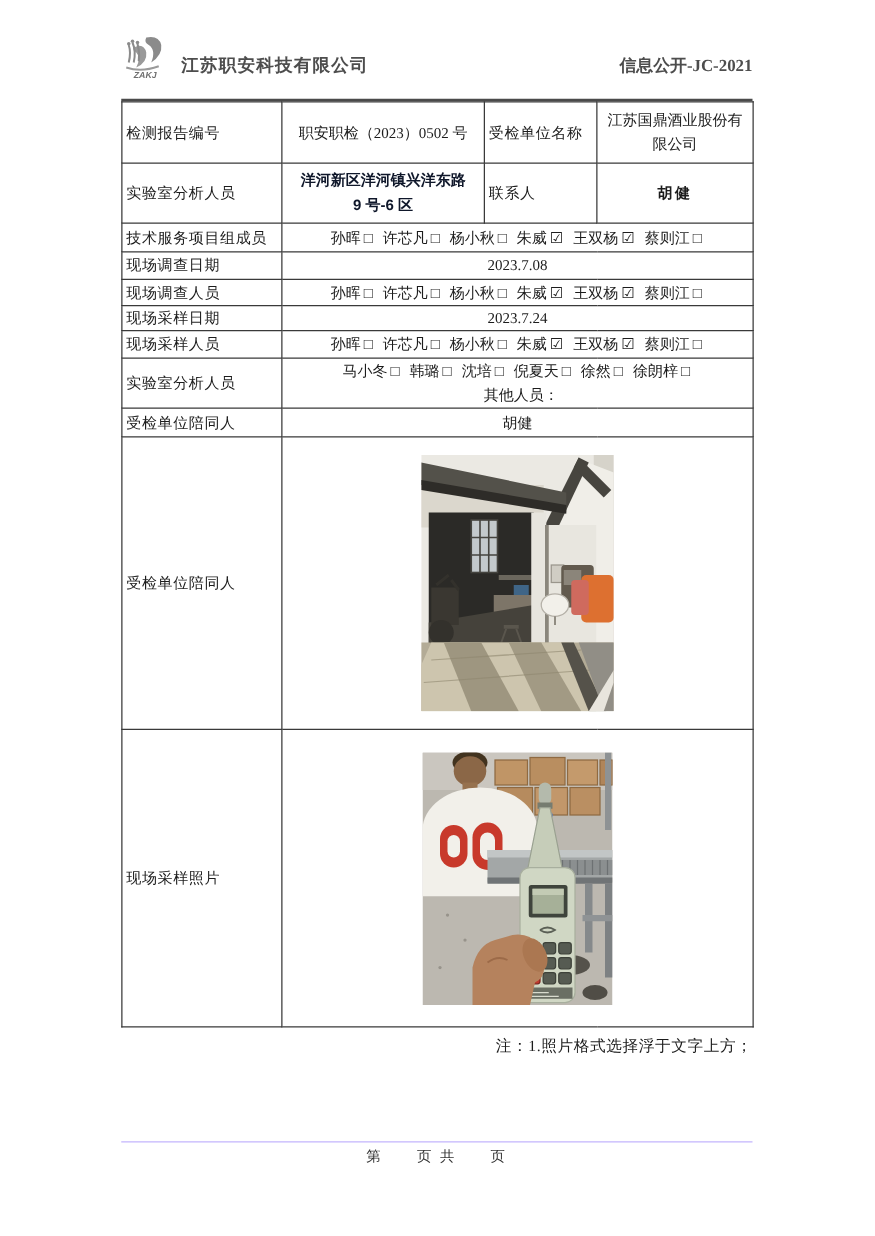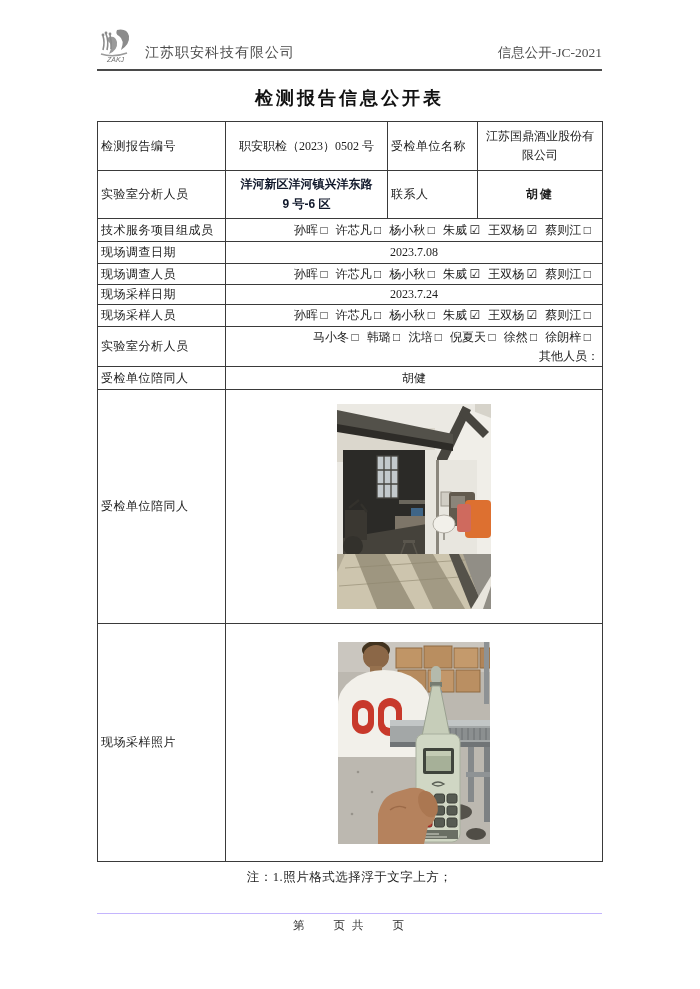--- a/index.html
+++ b/index.html
@@ -1,45 +1,45 @@
 <!DOCTYPE html>
 <html><head>
 <meta charset="utf-8">
 <style>
   html,body{margin:0;padding:0;background:#fff;}
   .page{position:relative;width:700px;height:989px;background:#fff;overflow:hidden;
         font-family:"Liberation Serif","DejaVu Serif",serif;color:#1c1c1c;}
   .content{position:absolute;left:97px;top:26px;width:505px;}
 
   
-  .header{display:flex;align-items:flex-end;border-bottom:2px solid #4a4a4a;padding-bottom:5px;}
+  .header{display:flex;align-items:flex-end;border-bottom:2px solid #4a4a4a;padding-bottom:15px;font-weight:bold;}
   .logo-wrap{display:flex;flex-direction:column;align-items:center;margin-right:4px;}
   .company-name{font-size:14px;color:#4d4d4d;letter-spacing:1px;padding-bottom:2px;}
   .header-spacer{flex:1;}
   .doc-code{font-size:13.5px;color:#4d4d4d;padding-bottom:2px;}
 
   
   .page-title{text-align:center;font-size:18px;font-weight:bold;letter-spacing:3px;margin:15px 0 11px 0;color:#111;}
 
   
   table.form{border-collapse:collapse;table-layout:fixed;width:505px;}
   table.form td{border:1px solid #3a3a3a;font-size:12px;padding:1px 3px;vertical-align:middle;}
   .lbl{text-align:left;letter-spacing:0.5px;}
   .ctr{text-align:center;}
-  .members-cell{text-align:right;padding-left:9px !important;}
+  .members-cell{text-align:center;padding-left:9px !important;}
   .member{margin-right:8px;white-space:nowrap;}
   .addr{font-family:"Liberation Sans","DejaVu Sans",sans-serif;font-weight:600;font-size:13px;line-height:1.65;color:#0f172a;}
   .contact-big{font-weight:bold;font-size:16px;letter-spacing:2px;}
   .unitname{line-height:1.55;}
   .lab-lines{line-height:1.55;}
   .photo-cell{text-align:center;}
   .photo-cell svg{display:block;margin:0 auto;}
 
   
-  .note{font-size:12.5px;margin-top:7px;text-align:center;letter-spacing:0.5px;}
+  .note{font-size:12.5px;margin-top:7px;text-align:right;letter-spacing:0.5px;}
   .footer{position:absolute;left:97px;width:505px;top:913px;border-top:1px solid #c4b5fd;padding-top:4px;
           text-align:center;font-size:11.5px;color:#333;letter-spacing:2px;}
 </style>
 </head>
 <body>
 
 <div class="page">
   <div class="content">
 
     <div class="header">
@@ -53,21 +53,20 @@
             <circle cx="13" cy="8" r="1.4" fill="#8b8b8b"></circle>
           <path d="M4 28 Q16 32 30 27" stroke="#9a9a9a" stroke-width="1.5" fill="none"></path>
           <text x="10" y="36" font-size="7" font-style="italic" fill="#6f6f6f" font-family="Liberation Sans, sans-serif">ZAKJ</text>
         </svg>
       </div>
       <div class="company-name">江苏职安科技有限公司</div>
       <div class="header-spacer"></div>
       <div class="doc-code">信息公开-JC-2021</div>
     </div>
 
-    <div class="page-title">检测报告信息公开表</div>
 
     <table class="form">
       <colgroup>
           <col style="width:128px">
           <col style="width:162px">
           <col style="width:90px">
           <col style="width:125px">
         </colgroup>
 
       <tbody>

